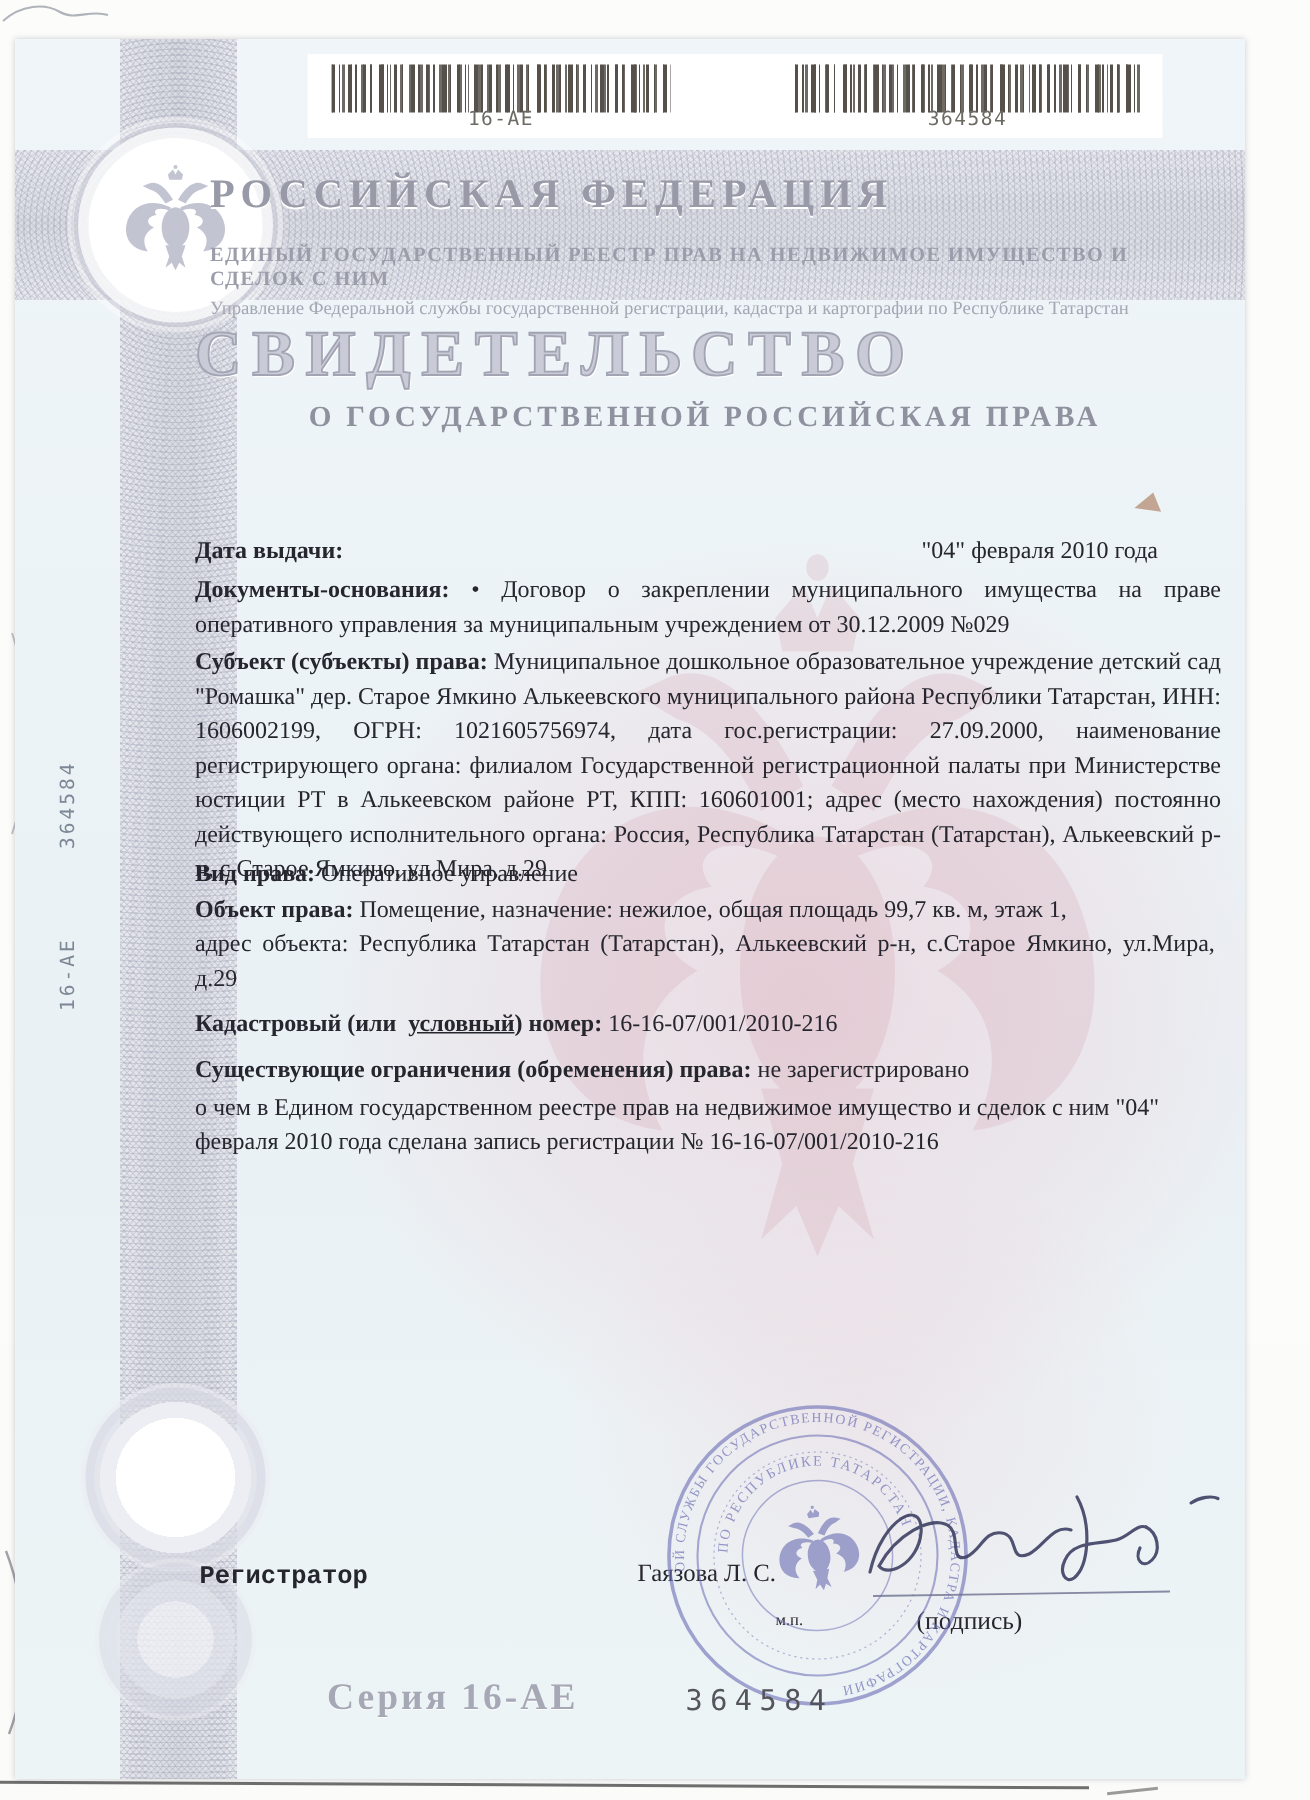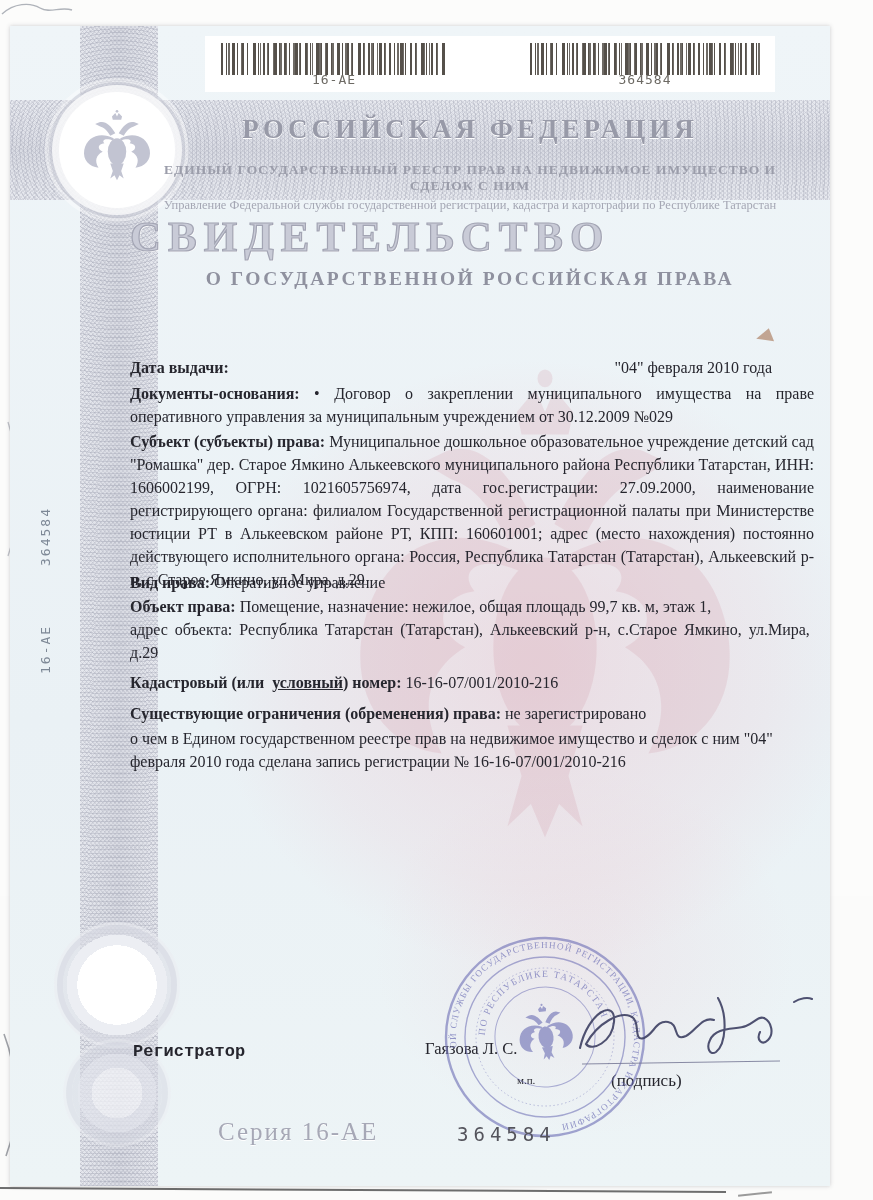--- a/index.html
+++ b/index.html
@@ -48,21 +48,21 @@
       repeating-linear-gradient(90deg, #55504a 0 2px, transparent 2px 5px, #55504a 5px 6px, transparent 6px 11px, #55504a 11px 14px, transparent 14px 16px, #55504a 16px 17px, transparent 17px 21px),
       repeating-linear-gradient(90deg, rgba(85,80,74,.85) 0 1px, transparent 1px 7px, rgba(85,80,74,.85) 7px 9px, transparent 9px 13px); }
   .barcode.b1 { left:16px; width:226px; }
   .barcode.b2 { left:325px; width:230px; }
   .barcode-label { position:absolute; top:36px; font-family:"DejaVu Sans Mono", monospace;
     font-size:13px; color:#6d6a64; letter-spacing:1px; text-align:center; }
   .barcode-label.l1 { left:16px; width:226px; }
   .barcode-label.l2 { left:325px; width:230px; }
 
   
-  .header { position:absolute; left:130px; top:88px; width:660px; text-align:center; }
+  .header { position:absolute; left:130px; top:88px; width:660px; text-align:left; }
   .header-country { font-size:27px; font-weight:bold; letter-spacing:4px; color:#989aa8;
     text-shadow: 0 1px 0 #fff; }
   .header-registry { margin-top:17px; font-size:13.5px; font-weight:bold; letter-spacing:1px; color:#9b9daa; }
   .header-office { margin-top:4px; font-size:12.5px; color:#a5a7b4; }
 
   .title-main { position:absolute; left:120px; top:186px; width:680px; text-align:left;
     font-size:43px; font-weight:bold; letter-spacing:7px; color:#c9cbd7;
     -webkit-text-stroke:1.2px #a2a4b3; text-shadow: 1px 1px 0 #fff; }
   .title-sub { position:absolute; left:120px; top:242px; width:680px; text-align:center;
     font-size:19.5px; font-weight:600; letter-spacing:2.5px; color:#8f919f; }
@@ -83,21 +83,21 @@
   
   .registrar { position:absolute; left:123px; top:1016px; font-size:17px; font-weight:bold; color:#26262e;font-family:Liberation Mono, monospace; }
   .registrar-name { position:absolute; left:415px; top:1013px; font-size:16.5px; color:#26262e; }
   .mp { position:absolute; left:507px; top:1048px; font-size:11px; color:#26262e; }
   .sign-caption { position:absolute; left:601px; top:1045px; font-size:17px; color:#26262e; }
 
   .stamp { position:absolute; left:432px; top:908px; width:206px; height:206px; opacity:.82;
     transform:rotate(-8deg); }
   .signature { position:absolute; left:556px; top:960px; width:250px; height:110px; }
 
-  .footer-series { position:absolute; left:208px; top:1092px; font-size:25px; font-weight:normal;
+  .footer-series { position:absolute; left:208px; top:1092px; font-size:25px; font-weight:bold;
     letter-spacing:2px; color:#a6a8b6; text-shadow:0 1px 0 #fff; }
   .footer-number { position:absolute; left:447px; top:1097px; font-family:"DejaVu Sans Mono", monospace;
     font-size:19px; letter-spacing:5px; color:#54545c; }
 
   
   .artifact-wedge { position:absolute; left:747px; top:302px; width:0; height:0;
     border-left:11px solid transparent; border-right:7px solid transparent;
     border-bottom:12px solid #b69179; transform:rotate(8deg); opacity:.8; }
   .edge-bottom { position:absolute; left:0; top:1189px; width:726px; height:2px; background:#6e6e6e;
     transform:rotate(.3deg); }

